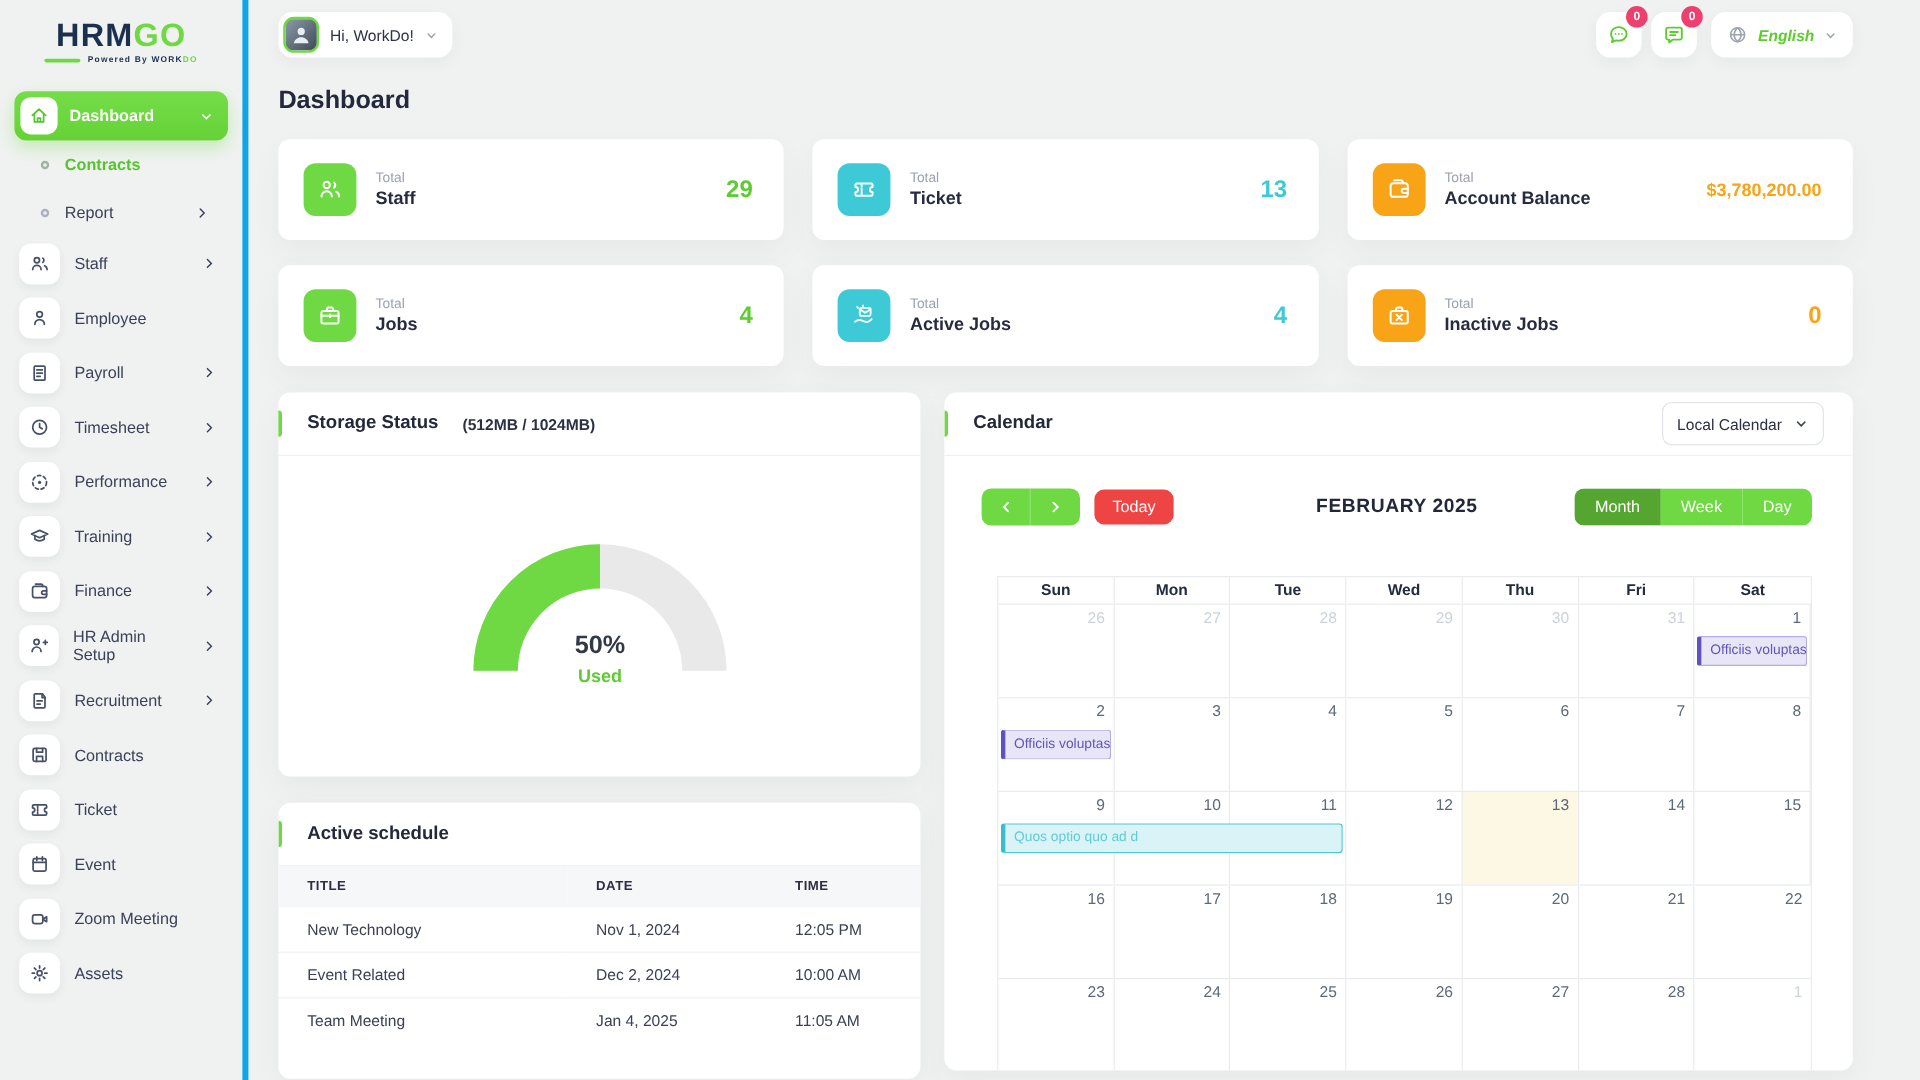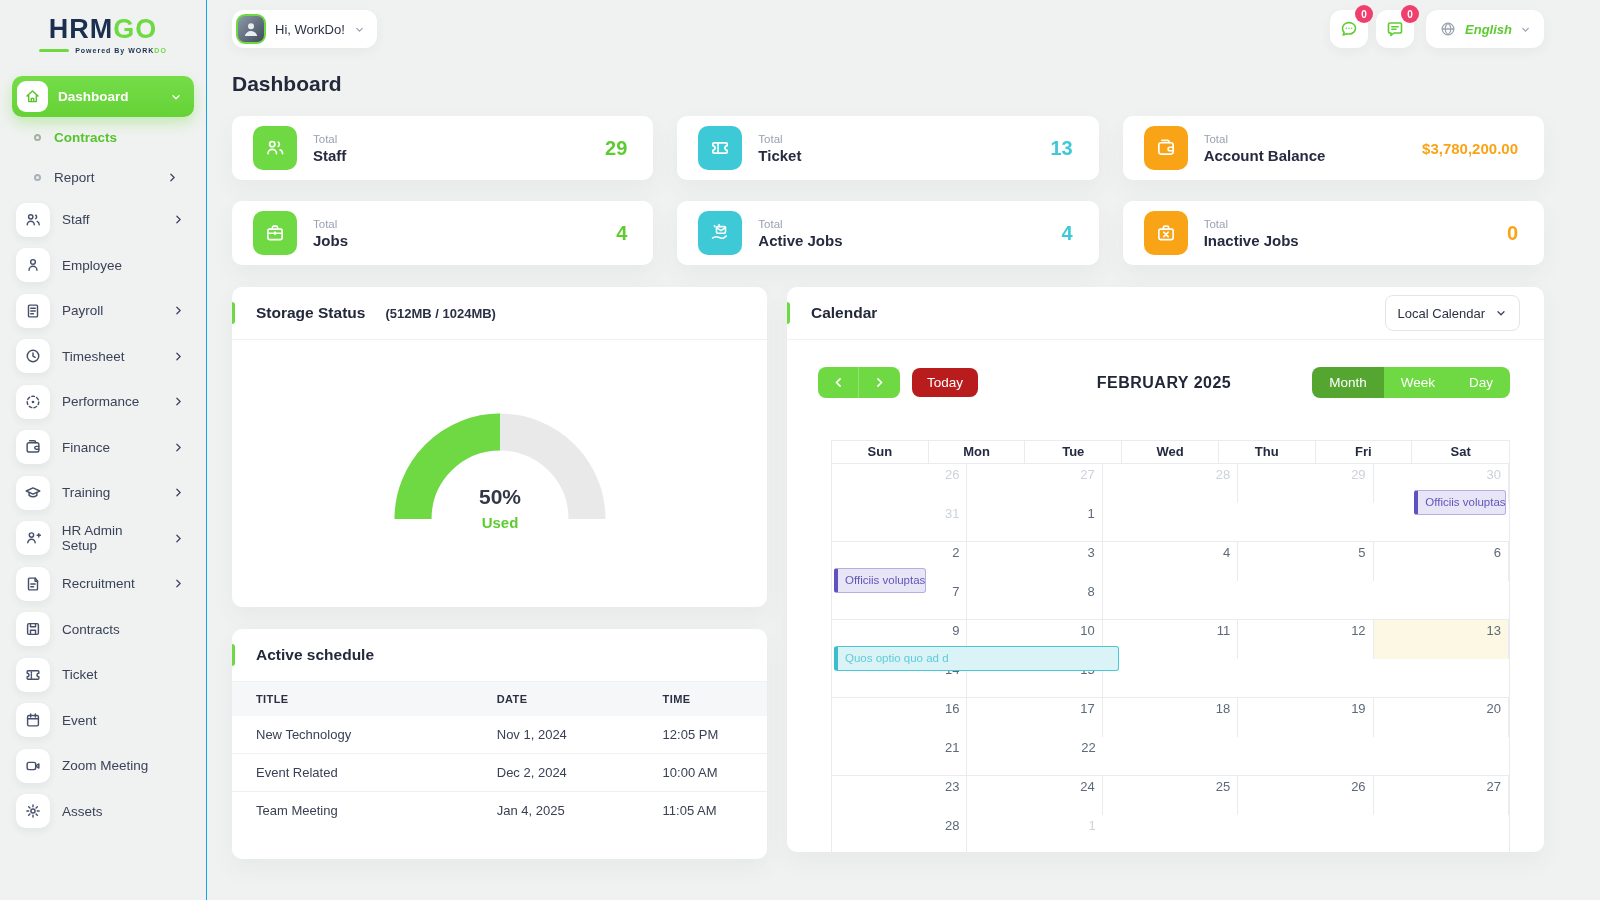--- a/index.html
+++ b/index.html
@@ -2,21 +2,21 @@
 <html><head>
 <meta charset="utf-8">
 <style>
   * { box-sizing: border-box; }
   html,body { width:1600px; height:900px; margin:0; overflow:hidden;
     font-family:"Liberation Sans", sans-serif; background:#f0f2f1; color:#262b40; }
   svg { display:block; }
 
   
   .sidebar { position:fixed; left:0; top:0; width:207px; height:900px;
-    border-right:1px solid #0ea5e9; padding:14px 12px 0 12px; }
+    border-right:5px solid #0ea5e9; padding:14px 12px 0 12px; }
   .logo { text-align:center; cursor:pointer; margin-bottom:22px; }
   .logo-main { font-size:27px; font-weight:bold; letter-spacing:1px; }
   .logo-hrm { color:#1b2f4e; } .logo-go { color:#6fd943; }
   .logo-sub { font-size:7px; letter-spacing:1px; color:#1b2f4e; font-weight:bold;
     display:flex; align-items:center; justify-content:center; gap:6px; margin-top:2px; }
   .logo-line { width:30px; height:3px; background:#6fd943; border-radius:2px; }
   .logo-do { color:#6fd943; }
 
   .nav-active { display:flex; align-items:center; gap:10px; height:41px; padding:0 12px 0 5px;
     background:linear-gradient(180deg,#74dd49,#66d236); border-radius:10px; color:#fff;
@@ -53,21 +53,21 @@
   .badge { position:absolute; top:-5px; right:-5px; min-width:18px; height:18px; padding:0 5px;
     background:#ef3f6e; color:#fff; font-size:10px; font-weight:bold; border-radius:9px;
     display:grid; place-items:center; }
   .lang-pill { display:flex; align-items:center; gap:8px; background:#fff; height:38px;
     border-radius:12px; padding:0 13px; margin-left:4px; color:#5ecb31; font-weight:bold;
     font-size:13px; cursor:pointer; box-shadow:0 4px 12px rgba(50,60,90,.05);font-style:italic; }
 
   .page-title { font-size:21px; font-weight:bold; color:#23283b; margin:24px 0 20px; }
 
   .stats { display:grid; grid-template-columns:repeat(3,1fr); gap:21px 24px; }
-  .stat-card { background:#fff; border-radius:10px; height:64px; display:flex; align-items:center;
+  .stat-card { background:#fff; border-radius:10px; height:84px; display:flex; align-items:center;
     gap:16px; padding:0 26px 0 21px; cursor:pointer; box-shadow:0 10px 25px rgba(61,70,100,.05); }
   .stat-icon { width:44px; height:44px; border-radius:10px; display:grid; place-items:center; color:#fff; }
   .bg-green { background:#6fd943; } .bg-cyan { background:#3ec9d6; } .bg-orange { background:#f9a416; }
   .stat-prefix { font-size:11.5px; color:#9aa2b1; margin-bottom:2px; }
   .stat-label { font-size:15px; font-weight:bold; color:#262b40; }
   .stat-value { margin-left:auto; font-size:20px; font-weight:bold; }
   .stat-value.sm { font-size:15px; }
   .tx-green { color:#5ecb31; } .tx-cyan { color:#3ec9d6; } .tx-orange { color:#f9a416; }
 
   .bottom { display:grid; grid-template-columns:535px 1fr; gap:22px 20px; margin-top:22px; align-items:start; }
@@ -96,33 +96,33 @@
   .cal-card { height:565px; overflow:hidden; }
   .cal-select { margin-left:auto; display:flex; align-items:center; gap:10px; height:36px;
     border:1px solid #e2e5ea; border-radius:8px; padding:0 12px; background:#fff;
     font-size:13px; font-weight:normal; color:#2b3044; cursor:pointer; }
   .cal-toolbar { position:relative; display:flex; align-items:center; margin:27px 34px 0 31px; height:31px; }
   .nav-btns { display:flex; background:#6fd943; border-radius:8px; overflow:hidden; }
   .nav-btns button { width:41px; height:31px; border:none; background:transparent; color:#fff;
     cursor:pointer; display:grid; place-items:center; }
   .nav-btns button:first-child { border-right:1px solid rgba(255,255,255,.25); }
   .today-btn { margin-left:12px; height:29px; padding:0 15px; border:none; border-radius:8px;
-    background:#b91c1c; color:#fff; font-size:13.5px; cursor:default; }
+    background:#ef4444; color:#fff; font-size:13.5px; cursor:default; }
   .cal-title { position:absolute; left:0; right:0; text-align:center; font-size:16px;
     font-weight:bold; letter-spacing:.5px; color:#22273a; }
   .view-btns { margin-left:auto; display:flex; border-radius:8px; overflow:hidden; z-index:1; }
   .view-btns button { height:31px; padding:0 17px; border:none; color:#fff; font-size:13.5px; cursor:pointer; background:#6fd943; }
   .view-btns button.active { background:#55a630; }
 
   .cal-grid { margin:42px 34px 0 44px; border:1px solid #e9ebee; }
   .cal-dowrow { display:grid; grid-template-columns:repeat(7,1fr); }
   .cal-dow { text-align:center; font-size:13px; font-weight:bold; color:#242b40;
     padding:3px 0 4px; border-right:1px solid #e9ebee; }
   .cal-dow:last-child { border-right:none; }
-  .cal-week { position:relative; display:grid; grid-template-columns:repeat(5,1fr);
+  .cal-week { position:relative; display:grid; grid-template-columns:repeat(7,1fr);
     height:78px; border-top:1px solid #e9ebee; }
   .cal-cell { border-right:1px solid #e9ebee; text-align:right; padding:3px 7px;
     font-size:13px; color:#5d6879; cursor:pointer; }
   .cal-cell:last-child { border-right:none; }
   .cal-cell.muted { color:#ccd2da; }
   .cal-cell.today { background:#fcf8e3; }
   .cal-event { position:absolute; top:26px; height:25px; line-height:22px; font-size:11.5px;
     overflow:hidden; white-space:nowrap; border-radius:3px; padding:0 7px; cursor:pointer; }
   .cal-event.purple { background:#e8e5f7; border:1px solid #b5aee4; border-left:4px solid #5f51bf; color:#6156b9; }
   .cal-event.cyan { background:#d9f3f6; border:1px solid #46c8d6; border-left:4px solid #3cbdcb; color:#5fccd8; }
@@ -228,39 +228,39 @@
     <span>Performance</span>
     <span class="chev-r">
         <svg width="11" height="11" viewBox="0 0 20 20" fill="none" stroke="currentColor" stroke-width="2.2" stroke-linecap="round">
           <path d="M7 4l6 6-6 6"></path>
         </svg>
       </span>
   </div>
   <div class="nav-item">
     <span class="icon-sq">
         <svg width="18" height="18" viewBox="0 0 20 20" fill="none" stroke="currentColor" stroke-width="1.6" stroke-linecap="round" stroke-linejoin="round">
+          <path d="M2.5 7.8L10 4.4l7.5 3.4L10 11.2z"></path>
+          <path d="M5.7 9.6v3.1c2.7 1.9 5.9 1.9 8.6 0V9.6"></path>
+        </svg>
+      </span>
+    <span>Training</span>
+    <span class="chev-r">
+        <svg width="11" height="11" viewBox="0 0 20 20" fill="none" stroke="currentColor" stroke-width="2.2" stroke-linecap="round">
+          <path d="M7 4l6 6-6 6"></path>
+        </svg>
+      </span>
+  </div>
+  <div class="nav-item">
+    <span class="icon-sq">
+        <svg width="18" height="18" viewBox="0 0 20 20" fill="none" stroke="currentColor" stroke-width="1.6" stroke-linecap="round" stroke-linejoin="round">
           <rect x="3.5" y="5.2" width="13" height="10.3" rx="2"></rect>
           <path d="M12.8 5.2V4.4a1.4 1.4 0 00-1.4-1.4H6.2M16.5 9.3h-3a1.6 1.6 0 000 3.2h3"></path>
         </svg>
       </span>
     <span>Finance</span>
-    <span class="chev-r">
-        <svg width="11" height="11" viewBox="0 0 20 20" fill="none" stroke="currentColor" stroke-width="2.2" stroke-linecap="round">
-          <path d="M7 4l6 6-6 6"></path>
-        </svg>
-      </span>
-  </div>
-  <div class="nav-item">
-    <span class="icon-sq">
-        <svg width="18" height="18" viewBox="0 0 20 20" fill="none" stroke="currentColor" stroke-width="1.6" stroke-linecap="round" stroke-linejoin="round">
-          <path d="M2.5 7.8L10 4.4l7.5 3.4L10 11.2z"></path>
-          <path d="M5.7 9.6v3.1c2.7 1.9 5.9 1.9 8.6 0V9.6"></path>
-        </svg>
-      </span>
-    <span>Training</span>
     <span class="chev-r">
         <svg width="11" height="11" viewBox="0 0 20 20" fill="none" stroke="currentColor" stroke-width="2.2" stroke-linecap="round">
           <path d="M7 4l6 6-6 6"></path>
         </svg>
       </span>
   </div>
   <div class="nav-item">
     <span class="icon-sq">
         <svg width="18" height="18" viewBox="0 0 20 20" fill="none" stroke="currentColor" stroke-width="1.6" stroke-linecap="round">
           <circle cx="8.3" cy="6.7" r="2.4"></circle>

